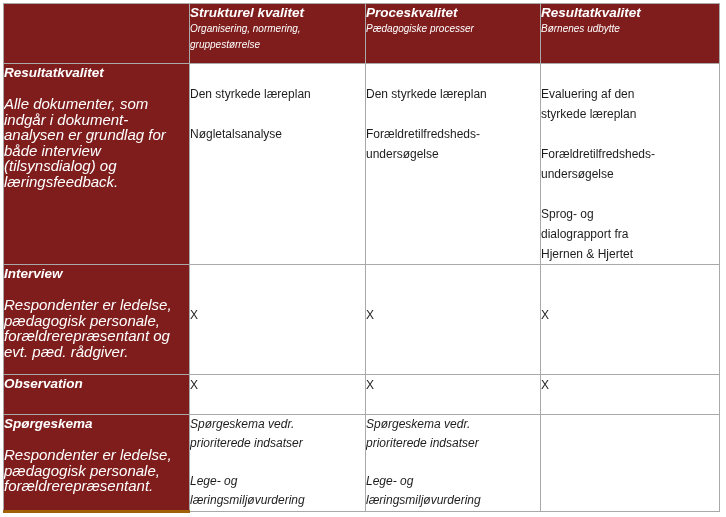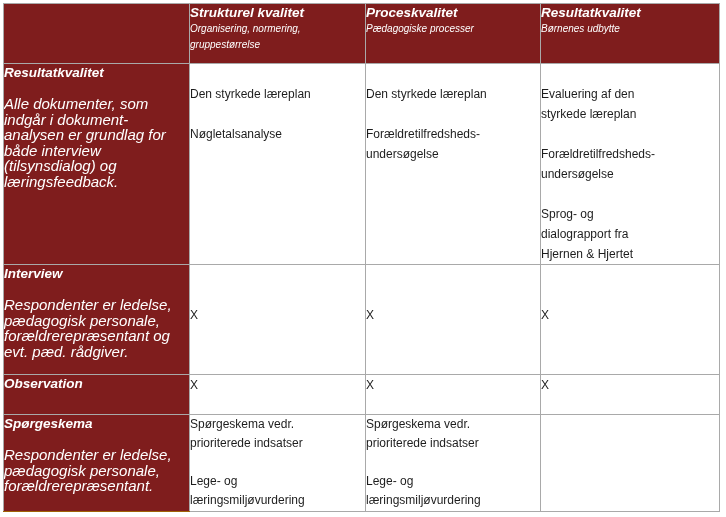--- a/index.html
+++ b/index.html
@@ -33,33 +33,33 @@
   th.colhead.last { border-right:1px solid #a9a9a9; }
   .ch-title { font-size:13.5px; font-weight:bold; line-height:17px; }
   .ch-sub   { font-size:10px; line-height:15.5px; white-space:pre-line; }
 
   
   tr.r0 { height:199px; }
   tr.r1 { height:110px;margin-left:32px; }
   tr.r2 { height:40px; }
   tr.r3 { height:97px; }
   th.rowhead { border-bottom:2px solid #ffffff; padding:6px 10px 5px 13px; }
-  tr.r3 th.rowhead { border-bottom:1px solid #a16207; }
+  tr.r3 th.rowhead { border-bottom:3px solid #a16207; }
   .rh-title { font-size:13.5px; font-weight:bold; line-height:17px; margin:0 0 15px 0; }
   .rh-desc  { font-size:15px; line-height:15.5px; white-space:pre-line; }
 
   td.cell {
     background:#ffffff;
     color:#1d1d1d;
     padding:4px 8px 2px 9px;
     font-size:12px;
     line-height:20px;
     white-space:pre-line;
   }
-  tr.r3 td.cell { line-height:19px; }
+  tr.r3 td.cell { line-height:19px;font-style:italic; }
 </style>
 </head>
 <body>
 
 <div class="sheet">
   <table class="matrix">
     <colgroup>
       <col style="width:186px">
       <col style="width:176px">
       <col style="width:175px">

